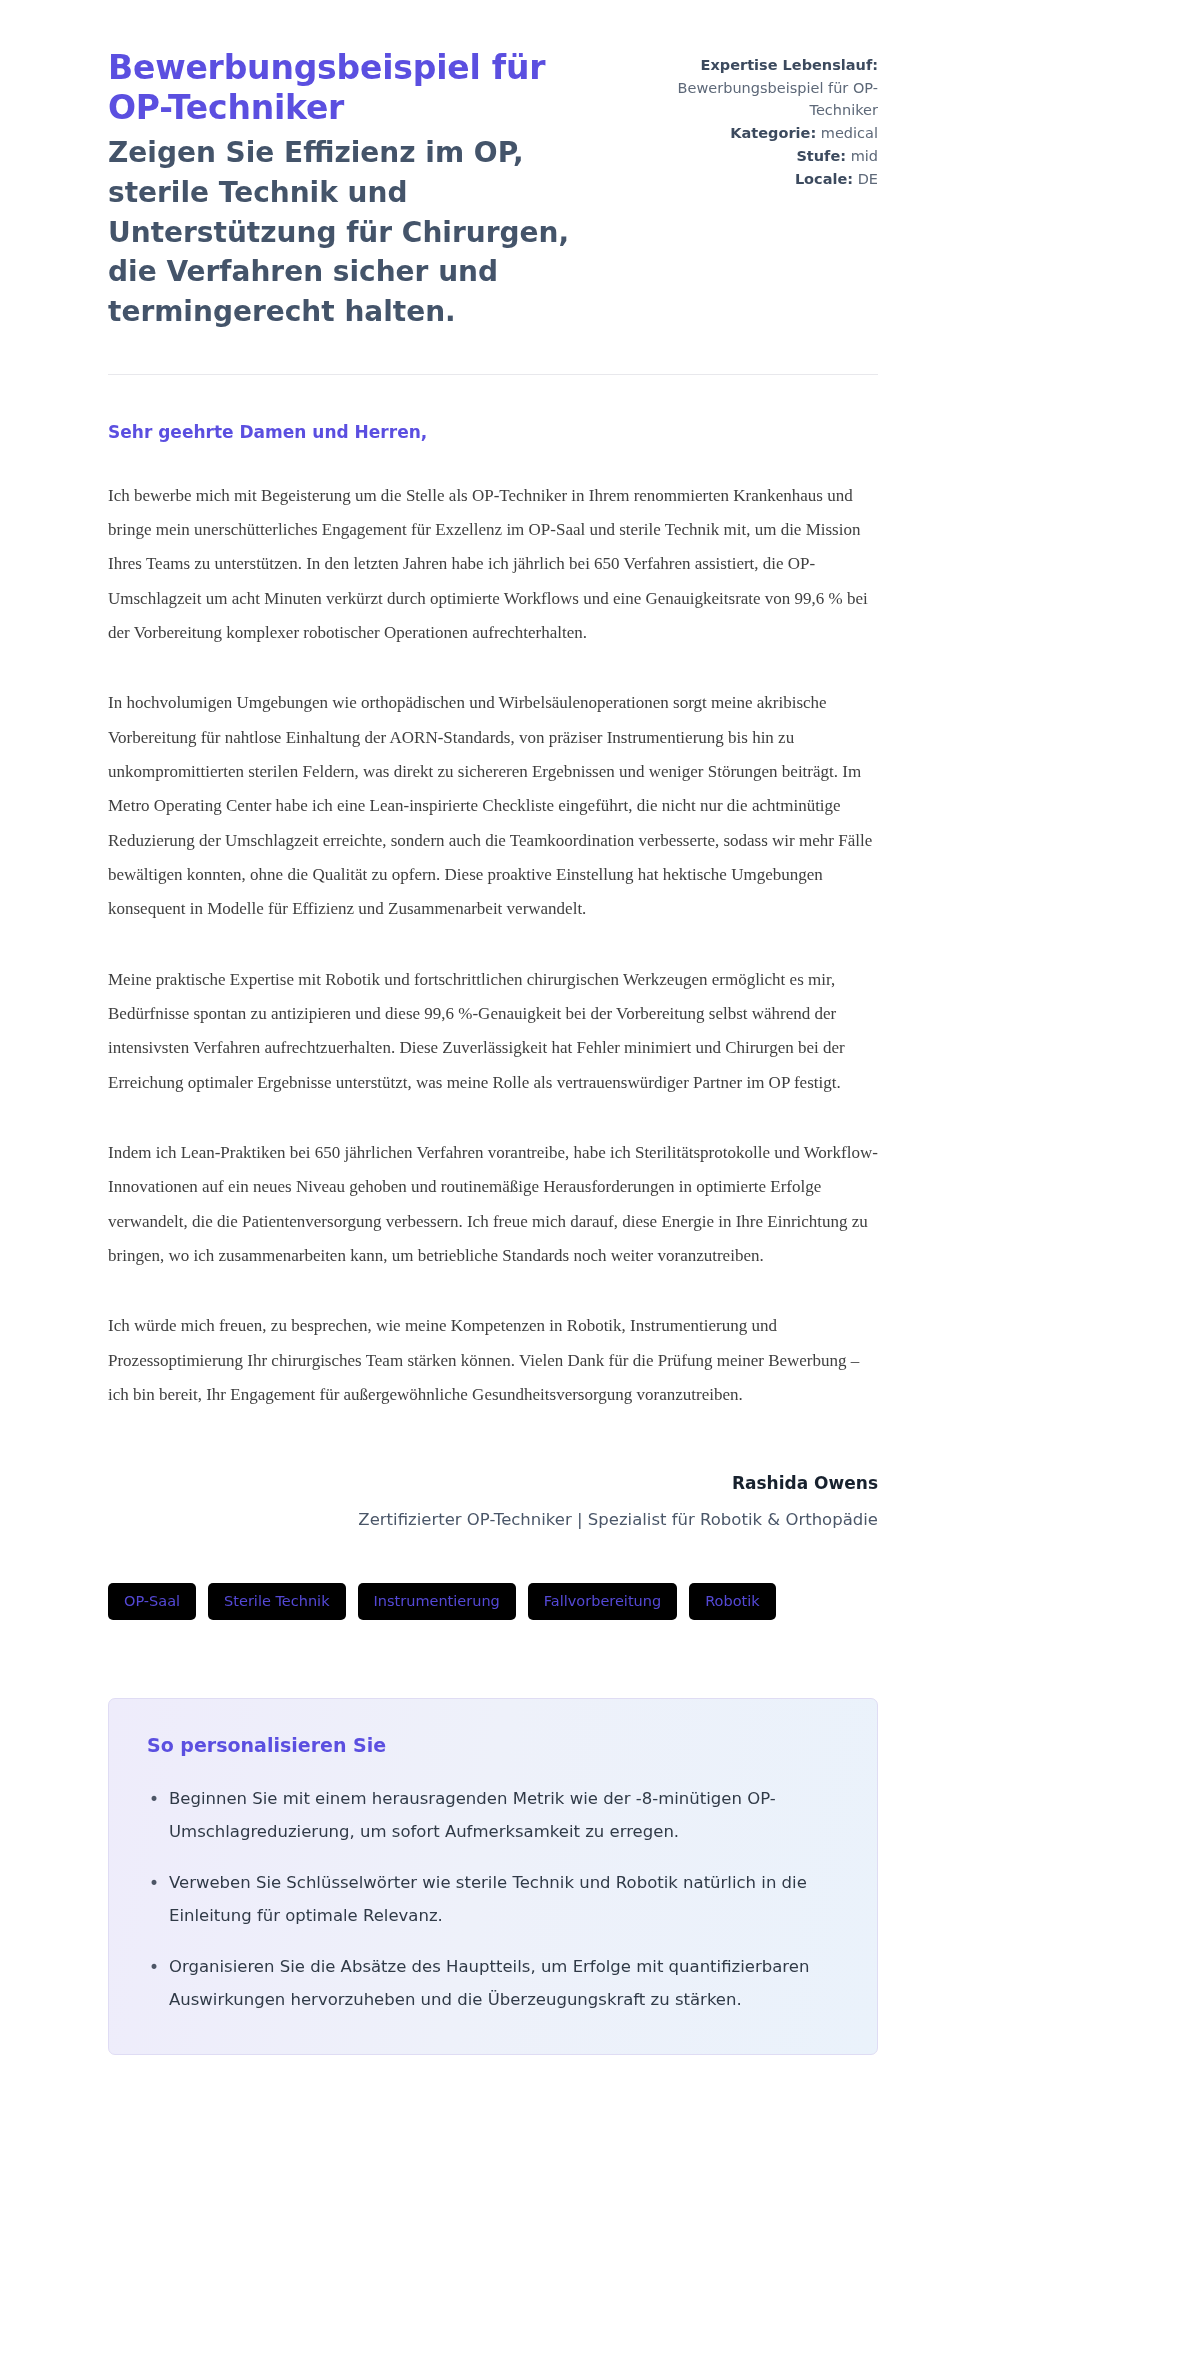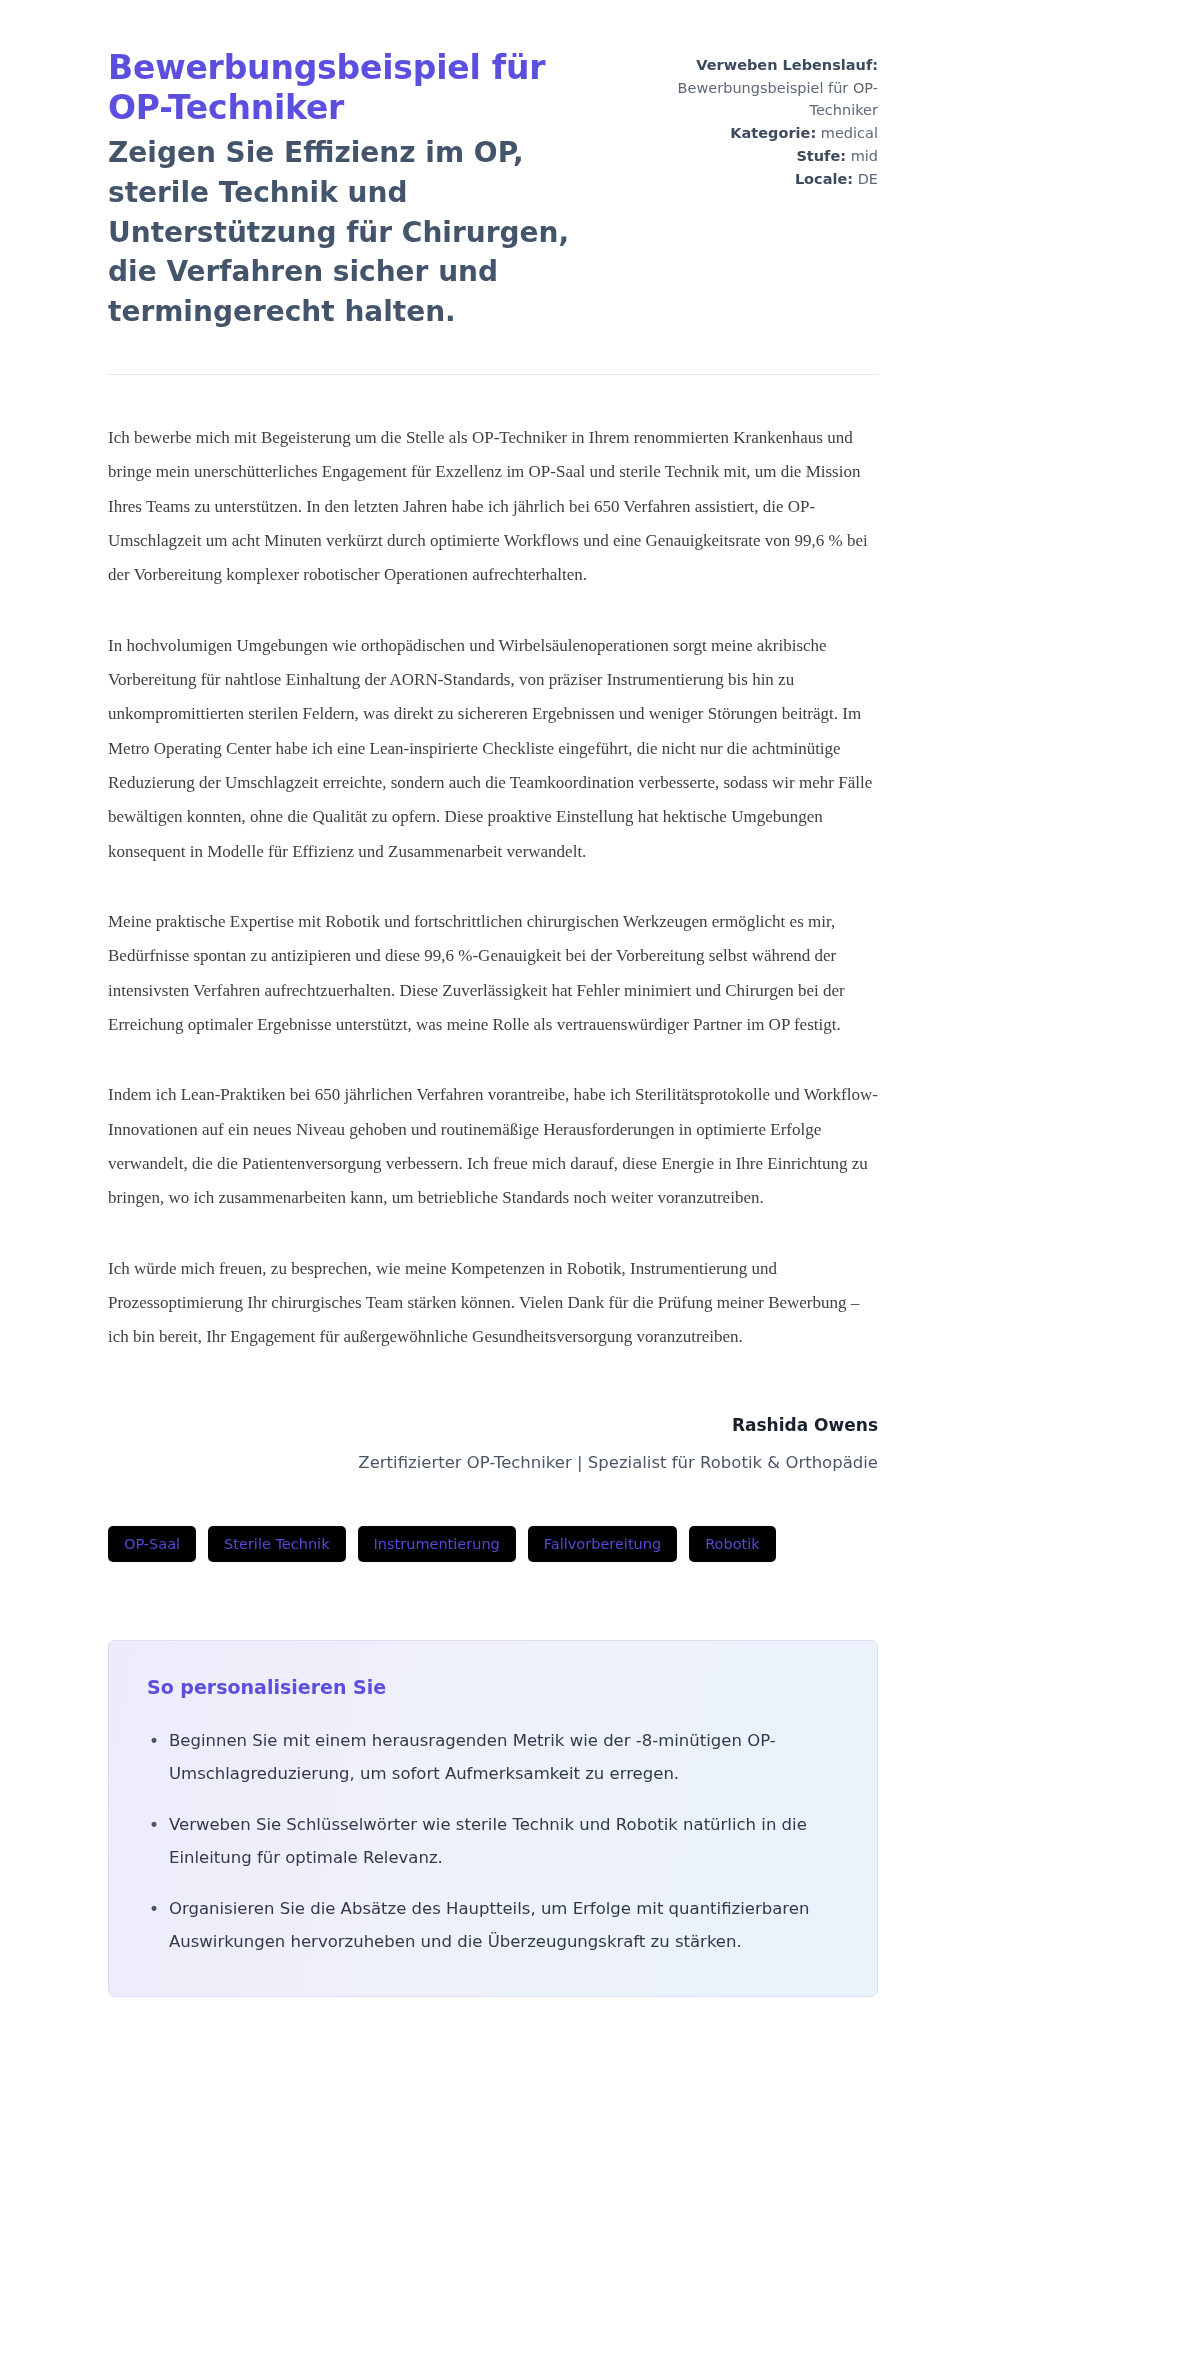--- a/index.html
+++ b/index.html
@@ -184,21 +184,21 @@
   <div class="header">
 
     <div class="header-left">
       <h1 class="doc-title">Bewerbungsbeispiel für OP-Techniker</h1>
       <p class="doc-subtitle">Zeigen Sie Effizienz im OP, sterile Technik und Unterstützung für Chirurgen, die Verfahren sicher und termingerecht halten.</p>
     </div>
 
     <div class="header-meta">
 
       <div class="meta-row">
-        <span class="meta-label">Verweben Lebenslauf:</span>
+        <span class="meta-label">Expertise Lebenslauf:</span>
       </div>
       <div class="meta-row">
         <span class="meta-value">Bewerbungsbeispiel für OP-Techniker</span>
       </div>
 
       <div class="meta-row">
         <span class="meta-label">Kategorie:</span>
         <span class="meta-value">medical</span>
       </div>
 
@@ -212,20 +212,21 @@
         <span class="meta-value">DE</span>
       </div>
 
     </div>
   </div>
 
   <hr class="divider">
 
   <div class="letter">
 
+    <p class="salutation">Sehr geehrte Damen und Herren,</p>
 
     <p class="body-paragraph">Ich bewerbe mich mit Begeisterung um die Stelle als OP-Techniker in Ihrem renommierten Krankenhaus und bringe mein unerschütterliches Engagement für Exzellenz im OP-Saal und sterile Technik mit, um die Mission Ihres Teams zu unterstützen. In den letzten Jahren habe ich jährlich bei 650 Verfahren assistiert, die OP-Umschlagzeit um acht Minuten verkürzt durch optimierte Workflows und eine Genauigkeitsrate von 99,6 % bei der Vorbereitung komplexer robotischer Operationen aufrechterhalten.</p>
 
     <p class="body-paragraph">In hochvolumigen Umgebungen wie orthopädischen und Wirbelsäulenoperationen sorgt meine akribische Vorbereitung für nahtlose Einhaltung der AORN-Standards, von präziser Instrumentierung bis hin zu unkompromittierten sterilen Feldern, was direkt zu sichereren Ergebnissen und weniger Störungen beiträgt. Im Metro Operating Center habe ich eine Lean-inspirierte Checkliste eingeführt, die nicht nur die achtminütige Reduzierung der Umschlagzeit erreichte, sondern auch die Teamkoordination verbesserte, sodass wir mehr Fälle bewältigen konnten, ohne die Qualität zu opfern. Diese proaktive Einstellung hat hektische Umgebungen konsequent in Modelle für Effizienz und Zusammenarbeit verwandelt.</p>
 
     <p class="body-paragraph">Meine praktische Expertise mit Robotik und fortschrittlichen chirurgischen Werkzeugen ermöglicht es mir, Bedürfnisse spontan zu antizipieren und diese 99,6 %-Genauigkeit bei der Vorbereitung selbst während der intensivsten Verfahren aufrechtzuerhalten. Diese Zuverlässigkeit hat Fehler minimiert und Chirurgen bei der Erreichung optimaler Ergebnisse unterstützt, was meine Rolle als vertrauenswürdiger Partner im OP festigt.</p>
 
     <p class="body-paragraph">Indem ich Lean-Praktiken bei 650 jährlichen Verfahren vorantreibe, habe ich Sterilitätsprotokolle und Workflow-Innovationen auf ein neues Niveau gehoben und routinemäßige Herausforderungen in optimierte Erfolge verwandelt, die die Patientenversorgung verbessern. Ich freue mich darauf, diese Energie in Ihre Einrichtung zu bringen, wo ich zusammenarbeiten kann, um betriebliche Standards noch weiter voranzutreiben.</p>
 
     <p class="body-paragraph">Ich würde mich freuen, zu besprechen, wie meine Kompetenzen in Robotik, Instrumentierung und Prozessoptimierung Ihr chirurgisches Team stärken können. Vielen Dank für die Prüfung meiner Bewerbung – ich bin bereit, Ihr Engagement für außergewöhnliche Gesundheitsversorgung voranzutreiben.</p>

